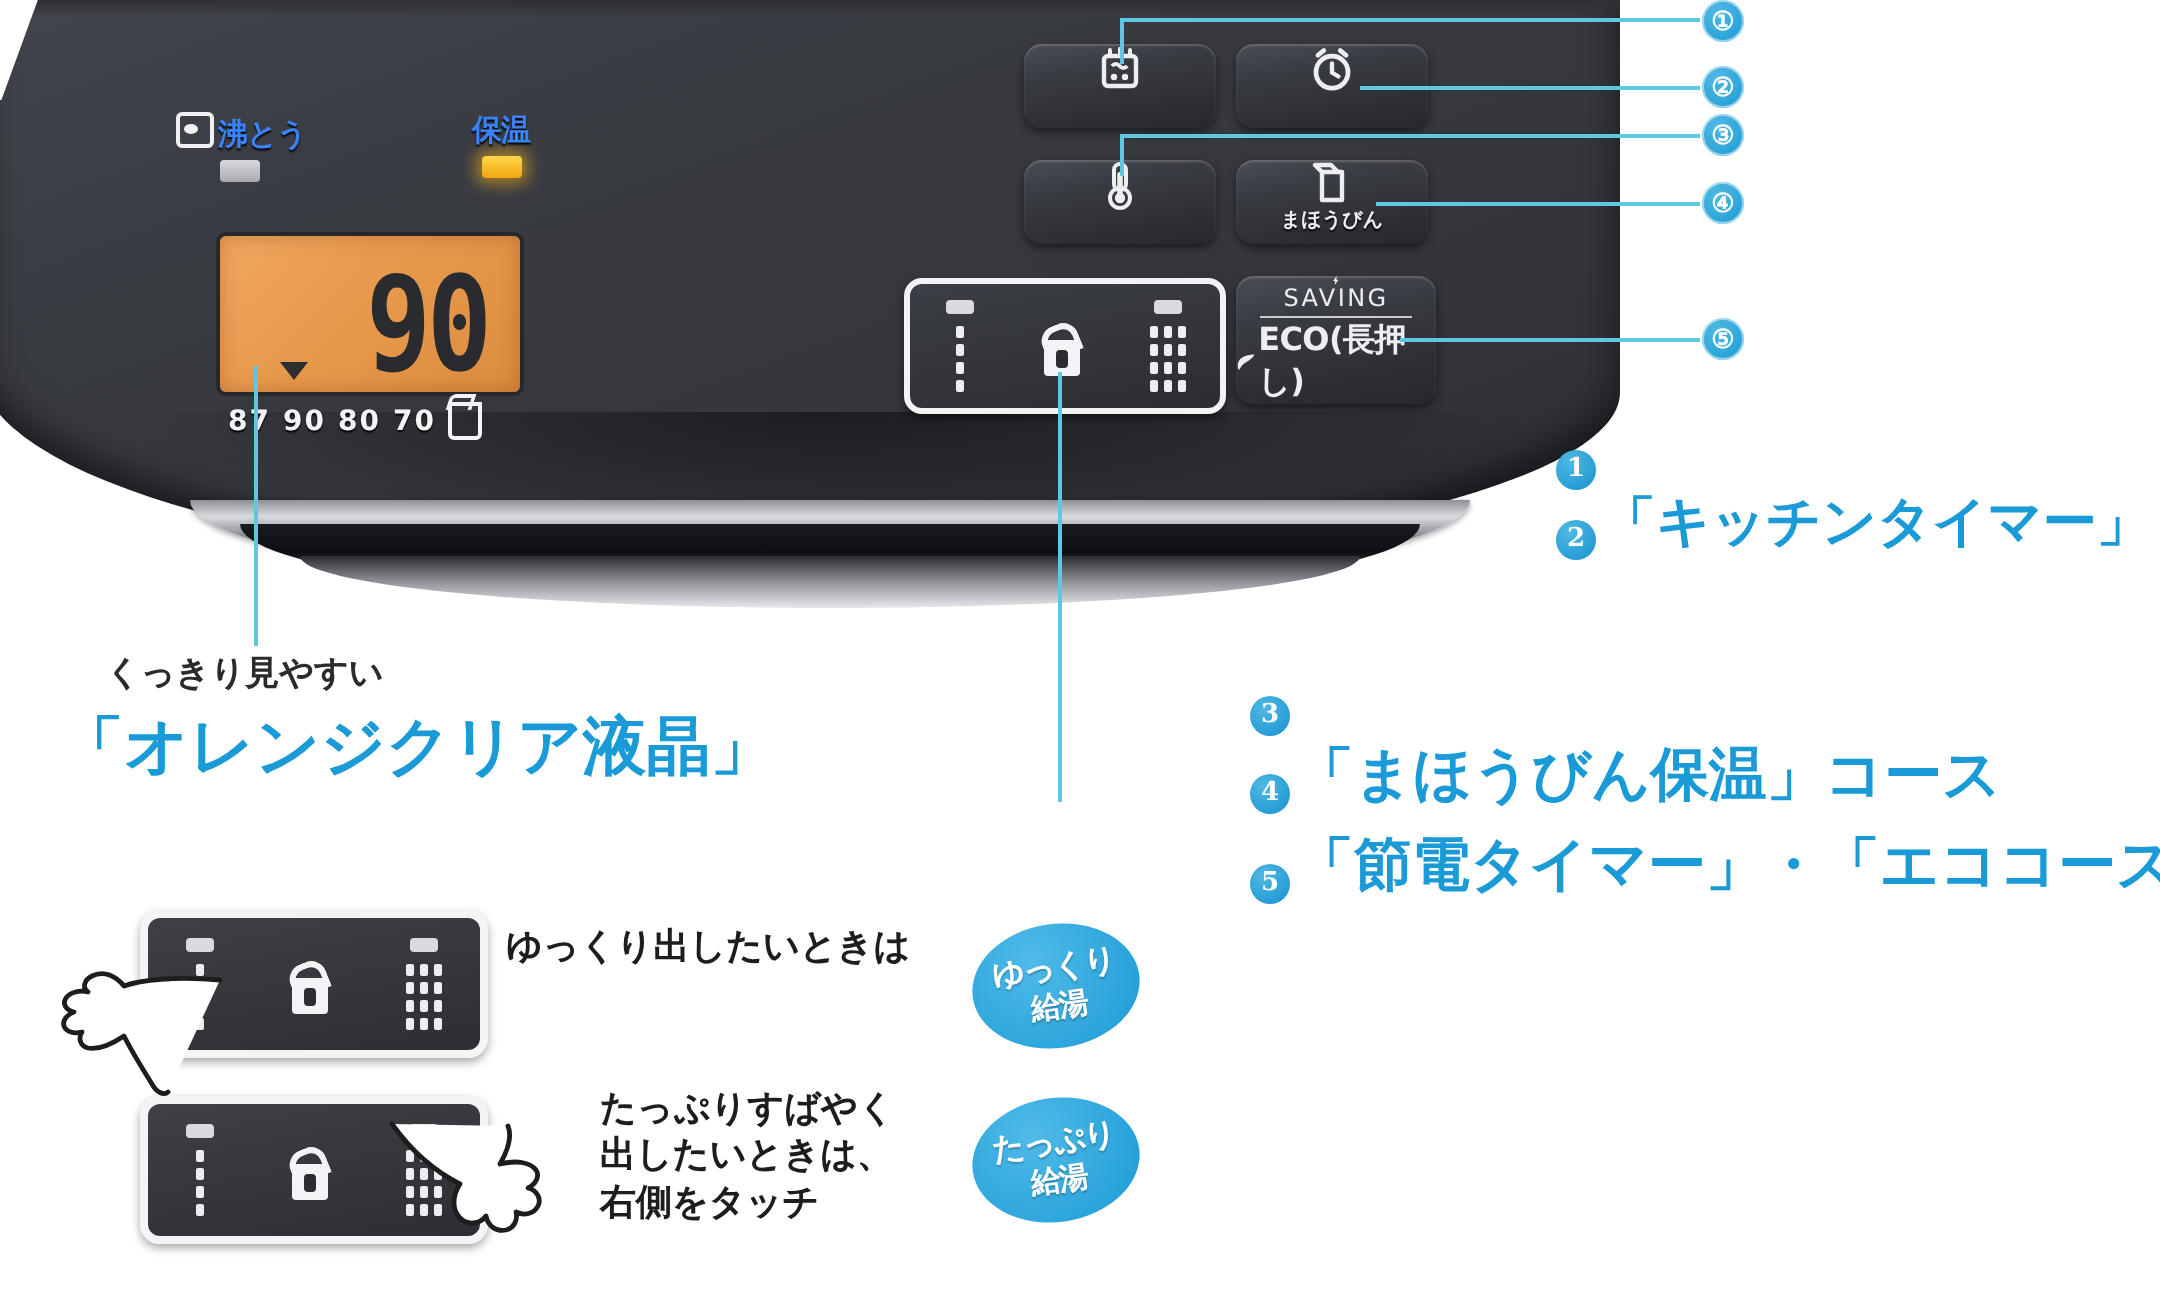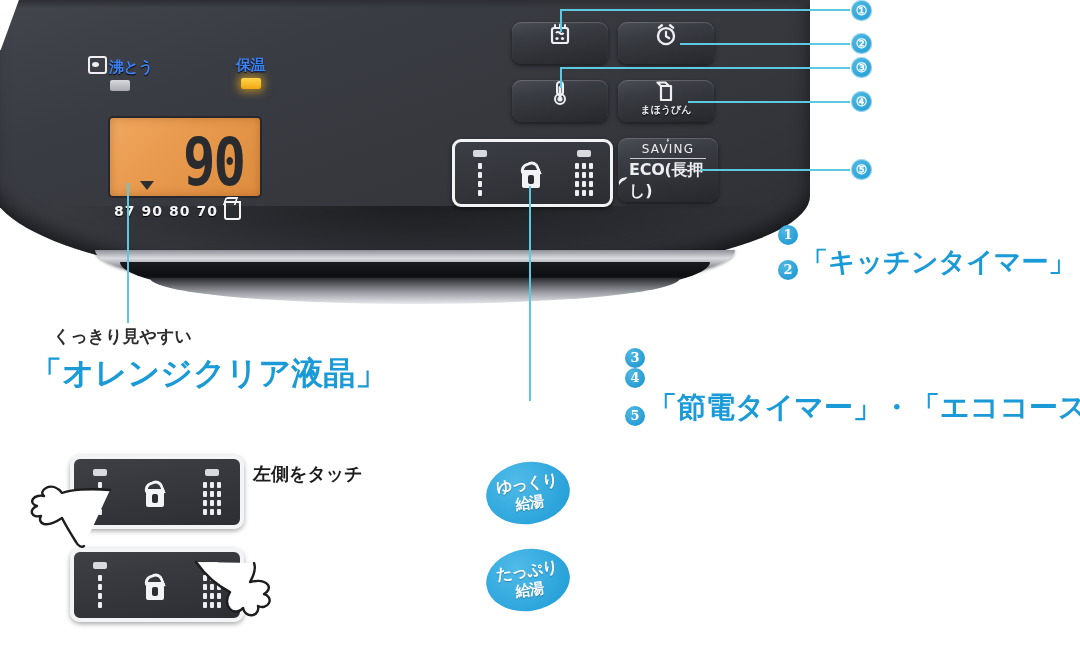--- a/index.html
+++ b/index.html
@@ -364,20 +364,21 @@
       <span>「キッチンタイマー」</span>
     </div>
   </div>
 
   <div class="legend" style="left:625px;top:345px;font-size:29px;line-height:1.56;">
     <div class="lrow">
       <span class="lbul">3</span>
     </div>
     <div class="lrow">
       <span class="lbul">4</span>
+      <span>「まほうびん保温」コース</span>
     </div>
     <div class="lrow">
       <span class="lbul">5</span>
       <span>「節電タイマー」・「エココース」</span>
     </div>
   </div>
 
   <div class="anno-small" style="left:53px;top:325px;">くっきり見やすい</div>
   <div class="anno-blue" style="left:30px;top:352px;font-size:32px;">「オレンジクリア液晶」</div>
 
@@ -418,21 +419,21 @@
     </div>
   </div>
 
   <svg style="position:absolute;left:18px;top:468px;" width="100" height="90" viewBox="0 0 100 90">
     <path d="M92 22 C70 20 52 22 44 25 C40 20 34 17 28 20 C24 22 23 26 26 28 C22 27 17 28 15 31 C13 34 15 37 19 38
              C16 39 13 42 14 45 C15 48 19 49 23 48 C21 51 22 55 26 56 C31 57 38 54 44 50
              C48 58 53 66 58 74 C60 78 64 80 66 78" fill="#ffffff" stroke="#1d1d1d" stroke-width="2.4" stroke-linejoin="round" stroke-linecap="round"></path>
   </svg>
 
   <div class="note" style="left:253px;top:462px;">
-    <div>左側をタッチ</div>
+    <div>ゆっくり出したいときは</div>
   </div>
 
   <div class="badge" style="left:486px;top:462px;">
     <span class="b1">ゆっくり</span>
     <span class="b2">給湯</span>
   </div>
 
   <div class="keydiag" style="left:70px;top:548px;">
     <div class="dashcol">
       <div class="tab"></div>
@@ -469,19 +470,24 @@
         </div>
     </div>
   </div>
 
   <svg style="position:absolute;left:182px;top:558px;" width="130" height="80" viewBox="0 0 130 80">
     <path d="M14 4 C24 18 36 28 48 34 C44 40 44 47 48 51 C52 55 58 54 61 50
              C62 55 66 58 71 57 C75 56 77 52 76 48 C80 50 85 49 87 45 C89 41 86 37 82 36
              C86 34 88 30 86 27 C83 23 76 22 68 24 C72 17 74 10 72 5" fill="#ffffff" stroke="#1d1d1d" stroke-width="2.4" stroke-linejoin="round" stroke-linecap="round"></path>
   </svg>
 
+  <div class="note" style="left:300px;top:543px;">
+    <div>たっぷりすばやく</div>
+    <div>出したいときは、</div>
+    <div>右側をタッチ</div>
+  </div>
 
   <div class="badge" style="left:486px;top:549px;">
     <span class="b1">たっぷり</span>
     <span class="b2">給湯</span>
   </div>
 
 </div>
 
 </body></html>

